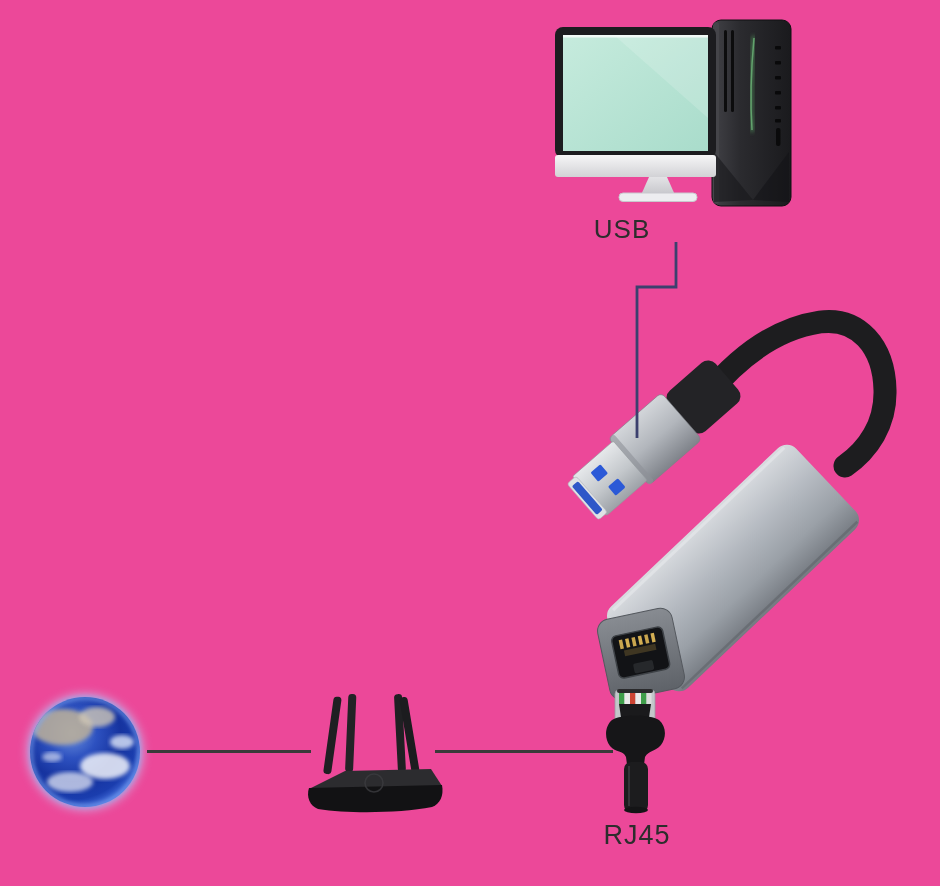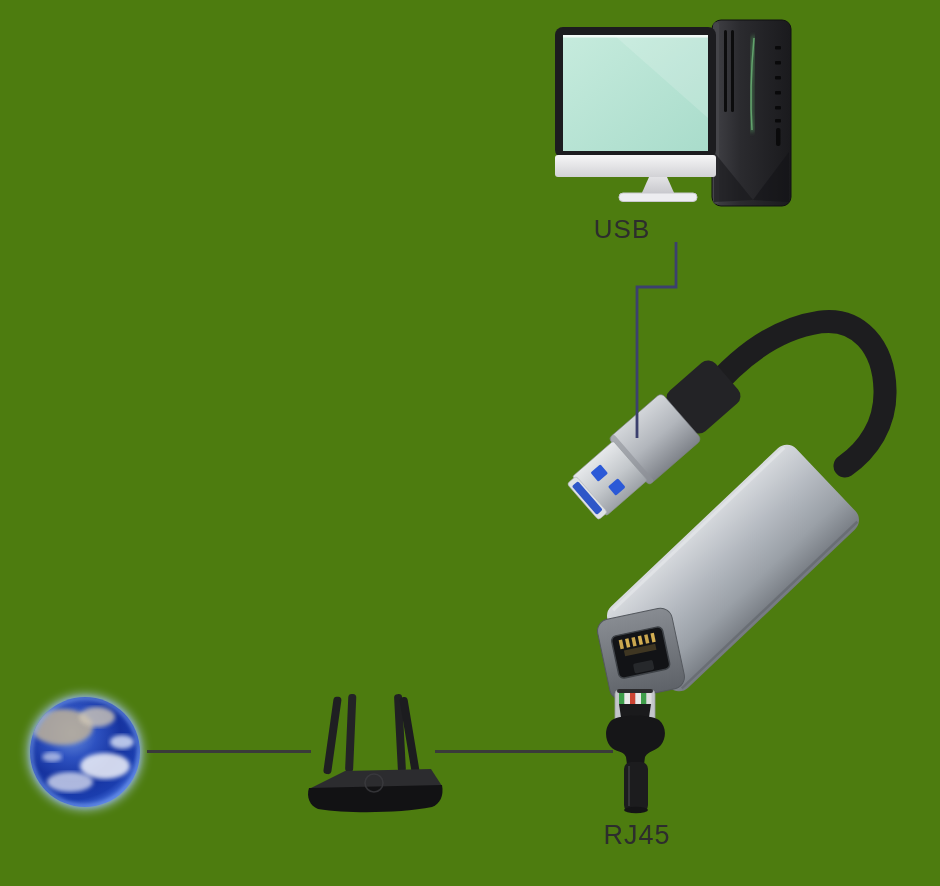--- a/index.html
+++ b/index.html
@@ -1,16 +1,16 @@
 <!DOCTYPE html>
 <html><head>
 <meta charset="utf-8">
 <style>
   html,body{margin:0;padding:0;background:#ffffff;}
-  .stage{position:relative;width:940px;height:886px;background:#4d7c0f;overflow:hidden;
+  .stage{position:relative;width:940px;height:886px;background:#ec4899;overflow:hidden;
          font-family:"Liberation Sans", sans-serif;}
   svg text{font-family:"Liberation Sans", sans-serif;fill:#2d2d2d;letter-spacing:1px;}
 </style>
 </head>
 <body>
 
 <div class="stage">
 <svg width="940" height="886" viewBox="0 0 940 886">
   <defs>
     <linearGradient id="screenGrad" x1="0" y1="0" x2="1" y2="1">

